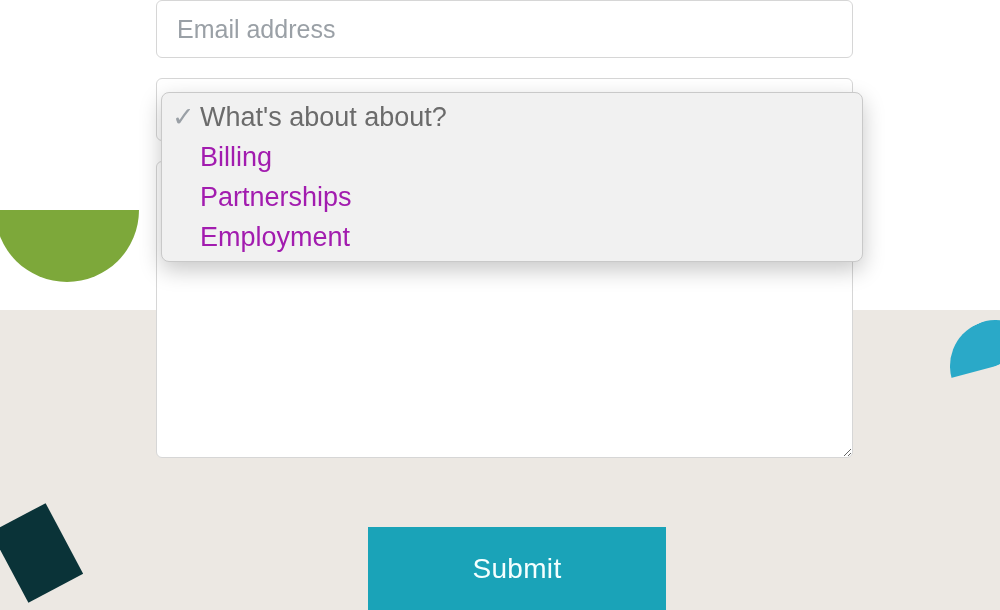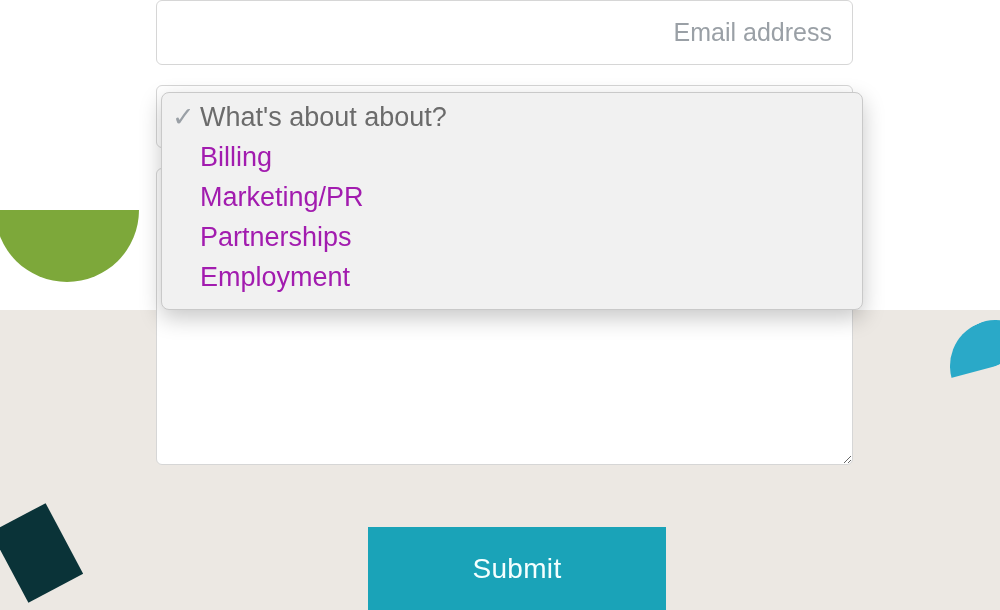--- a/index.html
+++ b/index.html
@@ -55,30 +55,29 @@
     }
     .form-wrap {
       position: absolute;
       left: 156px;
       top: 0;
       width: 697px;
       z-index: 5;
     }
     .text-input {
       width: 100%;
-      height: 65px;
+      height: 58px;
       border: 1px solid #d6d6d6;
       border-radius: 6px;
       background: #fff;
       padding: 0 20px;
       font-size: 25px;
       color: #333;
       outline: none;
       font-family: inherit;
-      text-align: right;
     }
     .text-input::placeholder { color: #9aa0a6; font-weight: 300; }
     .select-shell {
       position: relative;
       margin-top: 20px;
       width: 100%;
       height: 63px;
       border: 1px solid #d6d6d6;
       border-radius: 6px;
       background: #fff;
@@ -123,21 +122,21 @@
       display: inline-flex;
       align-items: center;
       justify-content: flex-start;
       color: #9aa0a6;
     }
     .dd-row.placeholder { color: #6b6b6b; padding-top: 6px; }
     .dd-row.highlight {
       background: #2f86f6;
       color: #ffffff;
     }
-    .dd-row:last-child { padding-bottom: 14px; }
+    .dd-row:last-child { padding-bottom: 6px; }
     .dd-label { flex: 1; }
     .submit-btn {
       position: absolute;
       left: 368px;
       top: 527px;
       width: 298px;
       height: 83px;
       background: #1aa3b8;
       color: #f5ffff;
       border: none;
@@ -169,24 +168,20 @@
   <div class="dd-row placeholder">
     <span class="check-slot">✓</span>
     <span class="dd-label">What's about about?</span>
   </div>
   <div class="dd-row">
     <span class="check-slot"></span>
     <span class="dd-label">Billing</span>
   </div>
   <div class="dd-row">
     <span class="check-slot"></span>
-    <span class="dd-label">Marketing/PR</span>
-  </div>
-  <div class="dd-row">
-    <span class="check-slot"></span>
     <span class="dd-label">Partnerships</span>
   </div>
   <div class="dd-row">
     <span class="check-slot"></span>
     <span class="dd-label">Employment</span>
   </div>
 </div>
 
 <button class="submit-btn">Submit</button>
 

